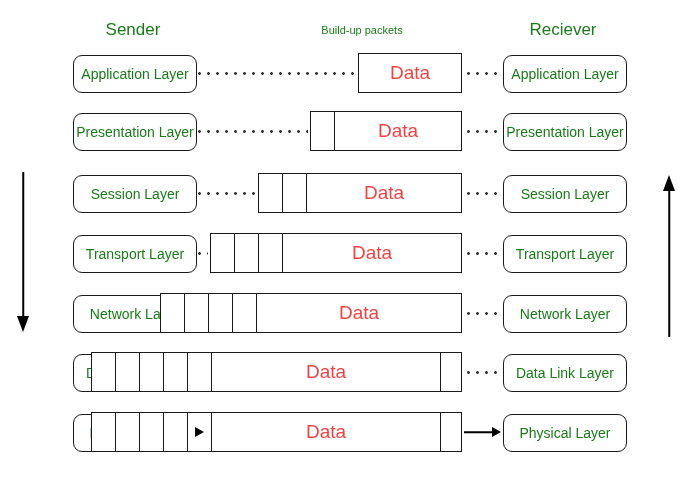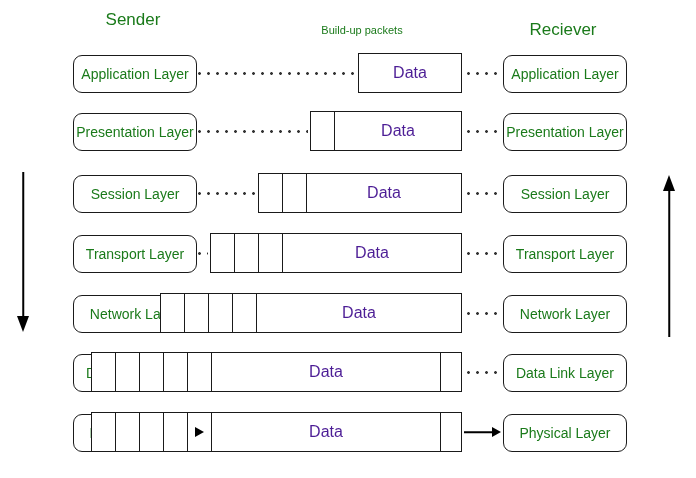--- a/index.html
+++ b/index.html
@@ -20,21 +20,21 @@
 
   
   .col-title {
     position: absolute;
     color: #1a7a1a;
     font-size: 17px;
     line-height: 20px;
     text-align: center;
     white-space: nowrap;
   }
-  #title-sender  { left: 73px;  top: 10px; width: 120px; }
+  #title-sender  { left: 73px;  top: 20px; width: 120px; }
   #title-buildup { left: 292px; top: 23px; width: 140px; font-size: 11px; line-height: 14px; }
   #title-receiver{ left: 503px; top: 20px; width: 120px; }
 
   
   .layer-box {
     position: absolute;
     box-sizing: border-box;
     border: 1px solid #1a1a1a;
     border-radius: 9px;
     background: #ffffff;
@@ -66,22 +66,22 @@
     background: #ffffff;
     height: 40px;
   }
   .cell:first-child { margin-left: 0; }
   .cell.hdr { width: 25px; }
   .cell.trl { width: 22px; }
   .cell.data {
     display: flex;
     align-items: center;
     justify-content: center;
-    color: #4c1d95;
-    font-size: 16px;
+    color: #ef4444;
+    font-size: 19px;
   }
 
   
   .dots {
     position: absolute;
     height: 3px;
     background-image: radial-gradient(circle, #333333 1.3px, rgba(0,0,0,0) 1.5px);
     background-size: 9px 3px;
     background-repeat: repeat-x;
     background-position: 0 center;

